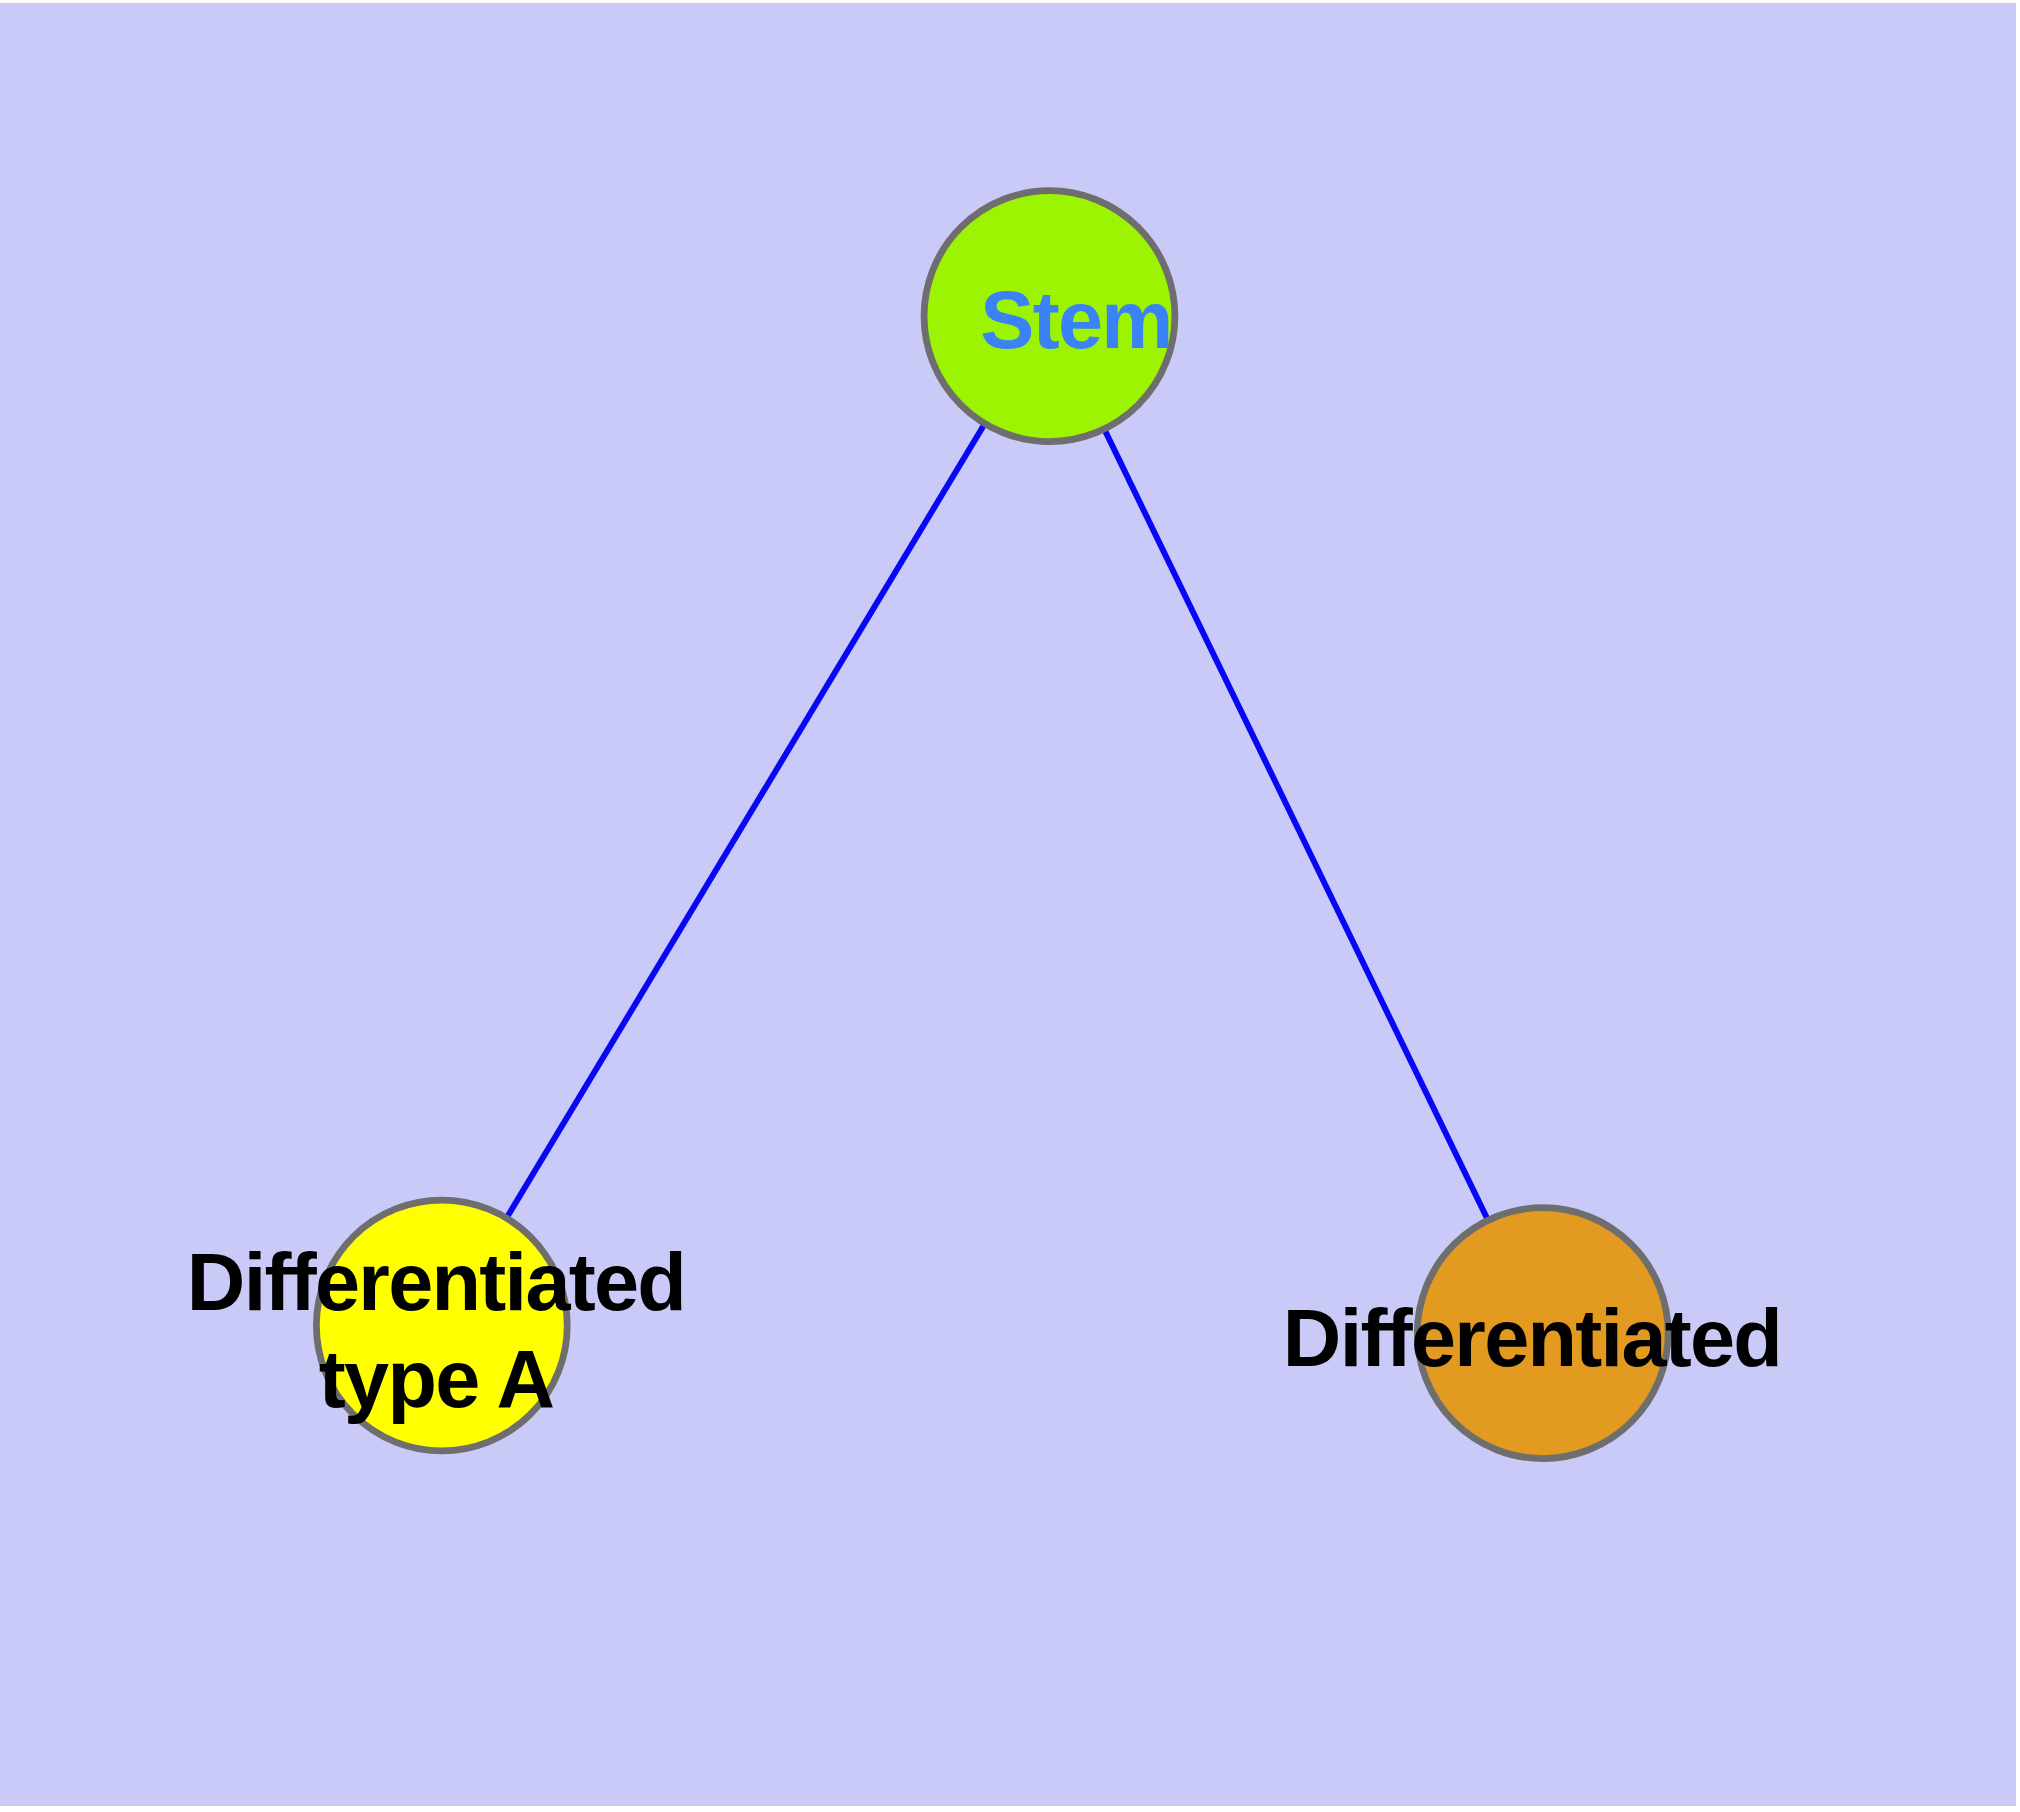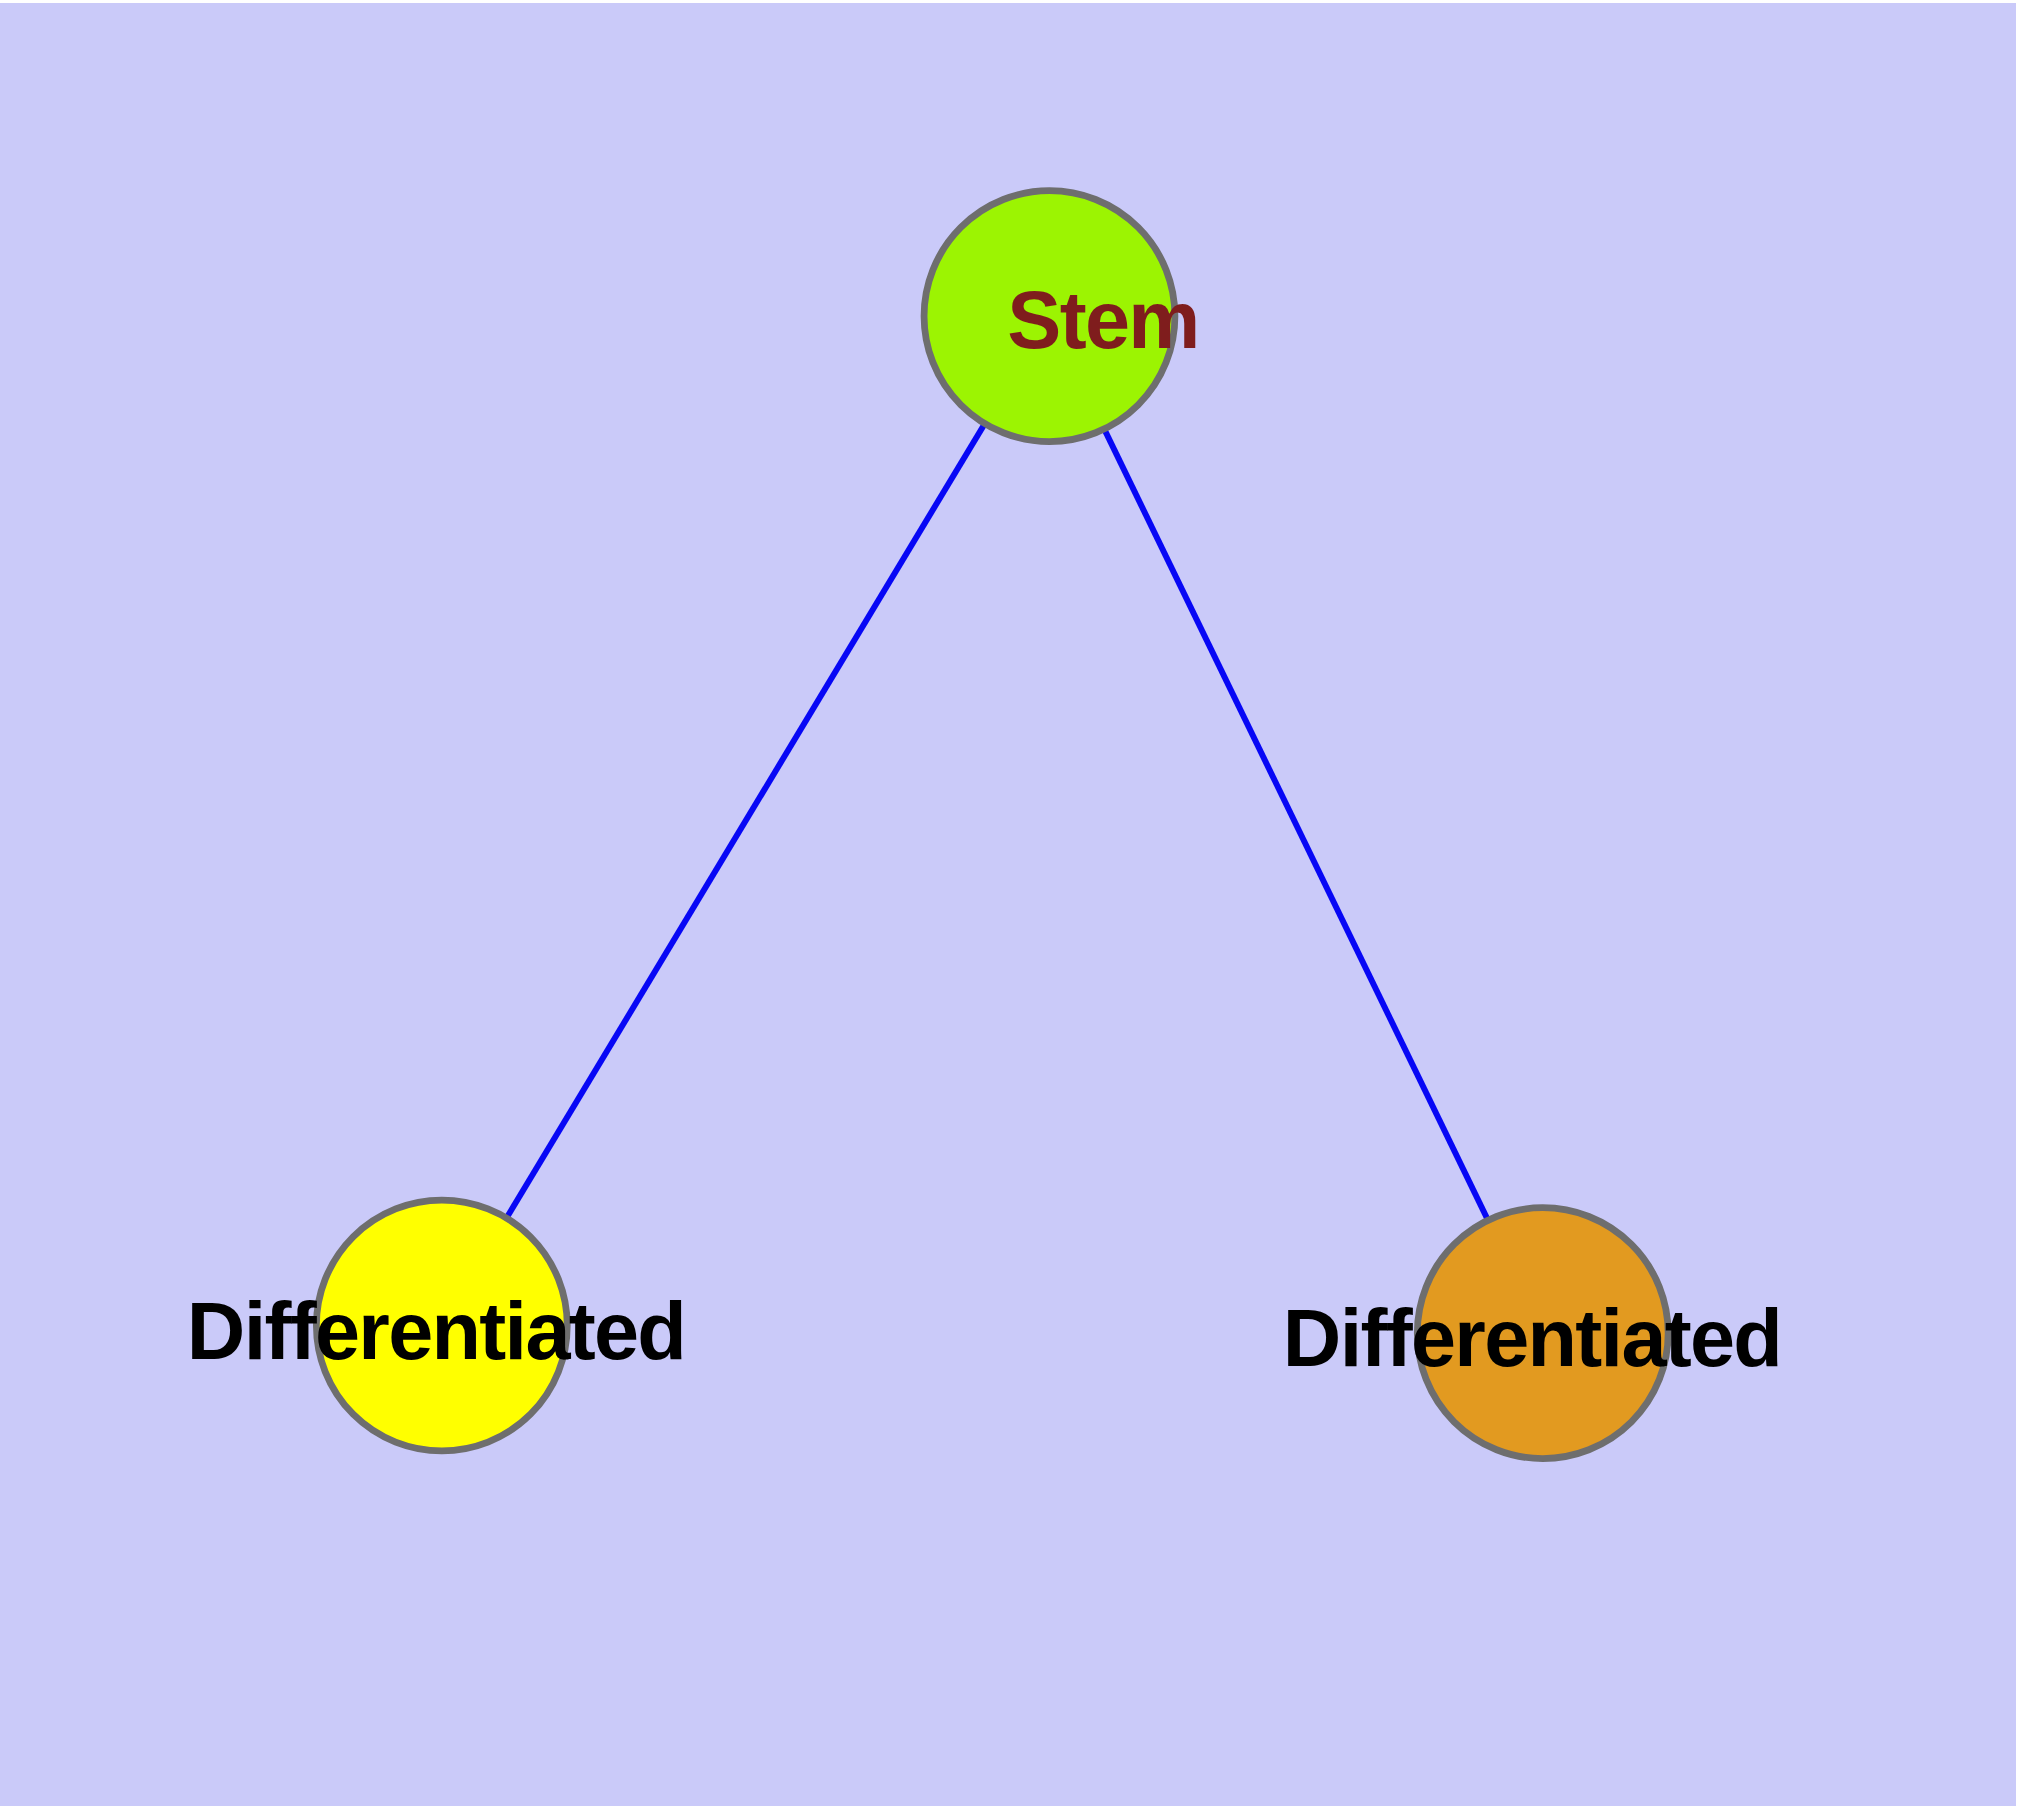--- a/index.html
+++ b/index.html
@@ -61,24 +61,25 @@
 
   <line class="edge" data-bind-style="stroke:diagram.edges.color" x1="1238" y1="373" x2="1820" y2="1573" style="stroke: rgb(7, 7, 245);"></line>
 
   <circle class="node" data-bind-style="fill:diagram.nodes.stem.color;stroke:diagram.node_border_color" cx="1238" cy="373" r="148" style="fill: rgb(156, 244, 2); stroke: rgb(110, 110, 110);"></circle>
 
   <circle class="node" data-bind-style="fill:diagram.nodes.type_a.color;stroke:diagram.node_border_color" cx="521" cy="1564" r="148" style="fill: rgb(255, 255, 0); stroke: rgb(110, 110, 110);"></circle>
 
   <circle class="node" data-bind-style="fill:diagram.nodes.type_b.color;stroke:diagram.node_border_color" cx="1820" cy="1573" r="148" style="fill: rgb(226, 154, 32); stroke: rgb(110, 110, 110);"></circle>
 </svg>
 
-<div class="label" style="left: 1103px; top: 320px; color: #7f1d1d;" data-bind-style="color:diagram.text_color">
+<div class="label" style="left: 1076px; top: 320px; color: #3b82f6;" data-bind-style="color:diagram.text_color">
   <span class="line" data-bind="diagram.nodes.stem.label">Stem</span>
 </div>
 
 <div class="label" style="left: 436px; top: 1331px; color: rgb(0, 0, 0);" data-bind-style="color:diagram.text_color">
   <span class="line" data-bind="diagram.nodes.type_a.label_line1">Differentiated</span>
+  <span class="line" data-bind="diagram.nodes.type_a.label_line2">type A</span>
 </div>
 
 <div class="label" style="left: 1532px; top: 1338px; color: rgb(0, 0, 0);" data-bind-style="color:diagram.text_color">
   <span class="line" data-bind="diagram.nodes.type_b.label_line1">Differentiated</span>
 </div>
 
 
 </body></html>

